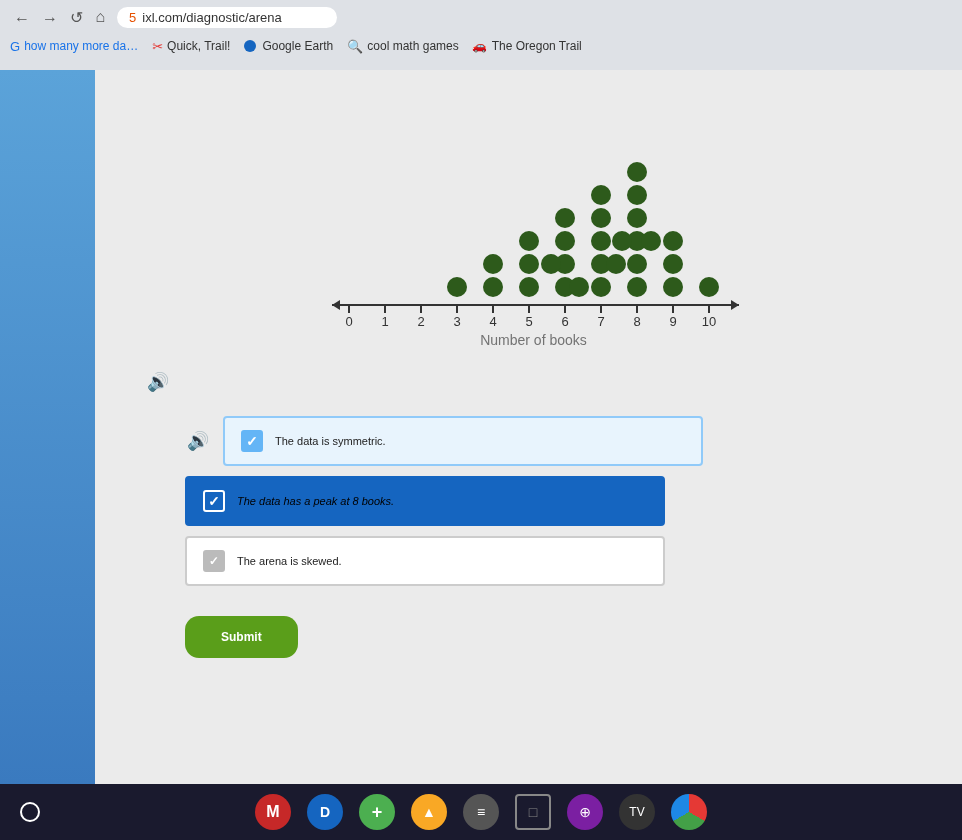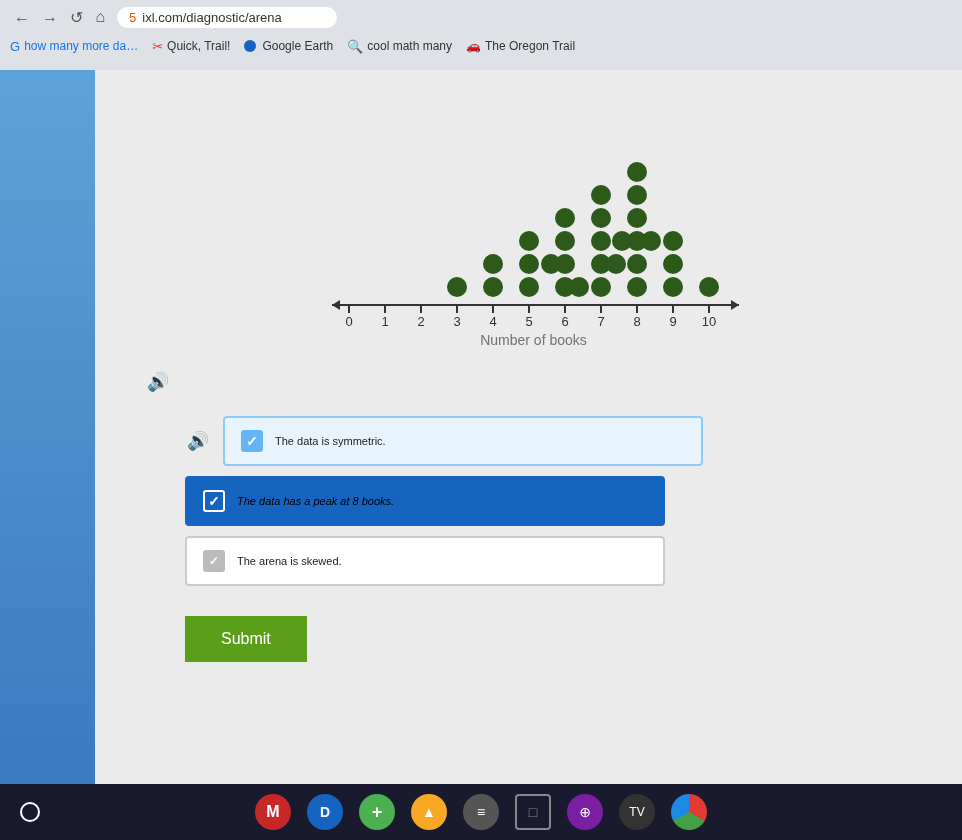--- a/index.html
+++ b/index.html
@@ -222,23 +222,23 @@
     .submit-section {
       margin-top: 30px;
       margin-left: 40px;
     }
 
     .submit-btn {
       background: #5a9e1a;
       color: white;
       border: none;
       padding: 14px 36px;
-      font-size: 16px;
-      font-weight: normal;
-      border-radius: 0;
+      font-size: 12px;
+      font-weight: bold;
+      border-radius: 14px;
       cursor: pointer;
     }
 
     
     .taskbar {
       width: 100%;
       height: 56px;
       background: #1a1a2e;
       display: flex;
       align-items: center;
@@ -300,21 +300,21 @@
     <div class="bookmark-item">
       <span style="color:#e53935; font-size:13px;">✂</span>
       <span>Quick, Trail!</span>
     </div>
     <div class="bookmark-item">
       <span style="display:inline-block; width:12px; height:12px; border-radius:50%; background:#1565c0; margin-right:2px;"></span>
       <span>Google Earth</span>
     </div>
     <div class="bookmark-item">
       <span style="font-size:13px;">🔍</span>
-      <span>cool math many</span>
+      <span>cool math games</span>
     </div>
     <div class="bookmark-item">
       <span style="font-size:12px;">🚗</span>
       <span>The Oregon Trail</span>
     </div>
   </div>
 </div>
 
 <div class="main-content">
   <div class="left-sidebar"></div>

